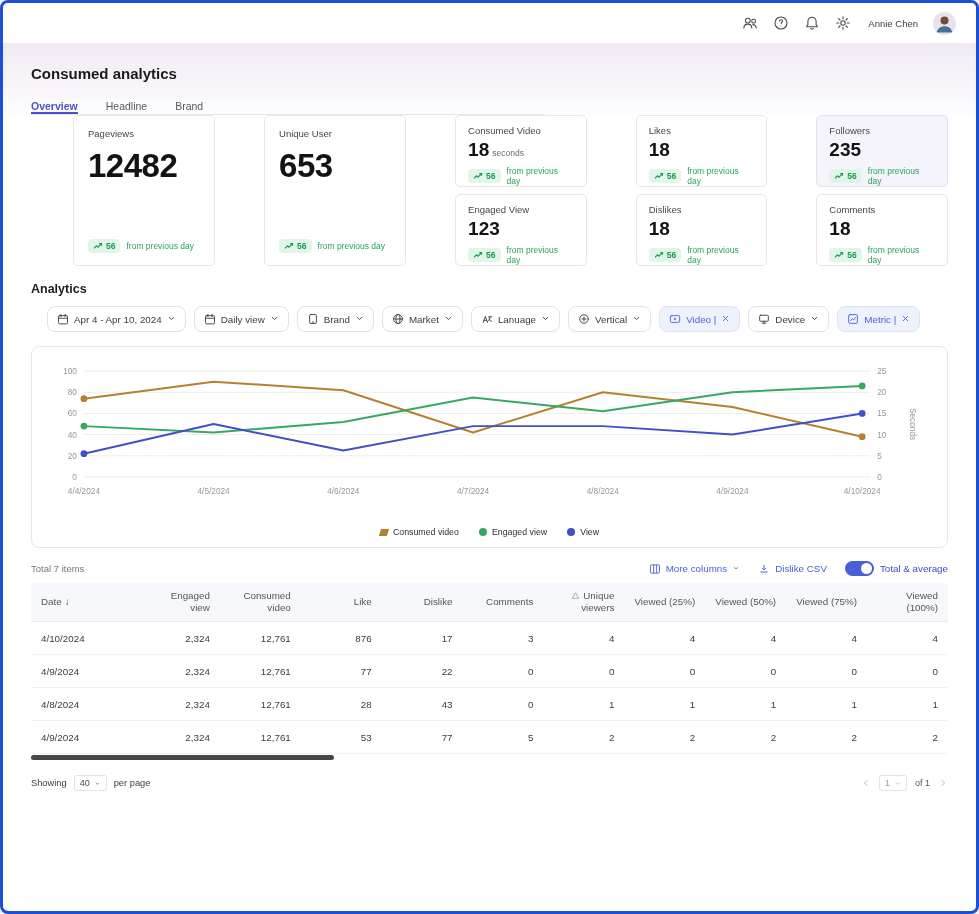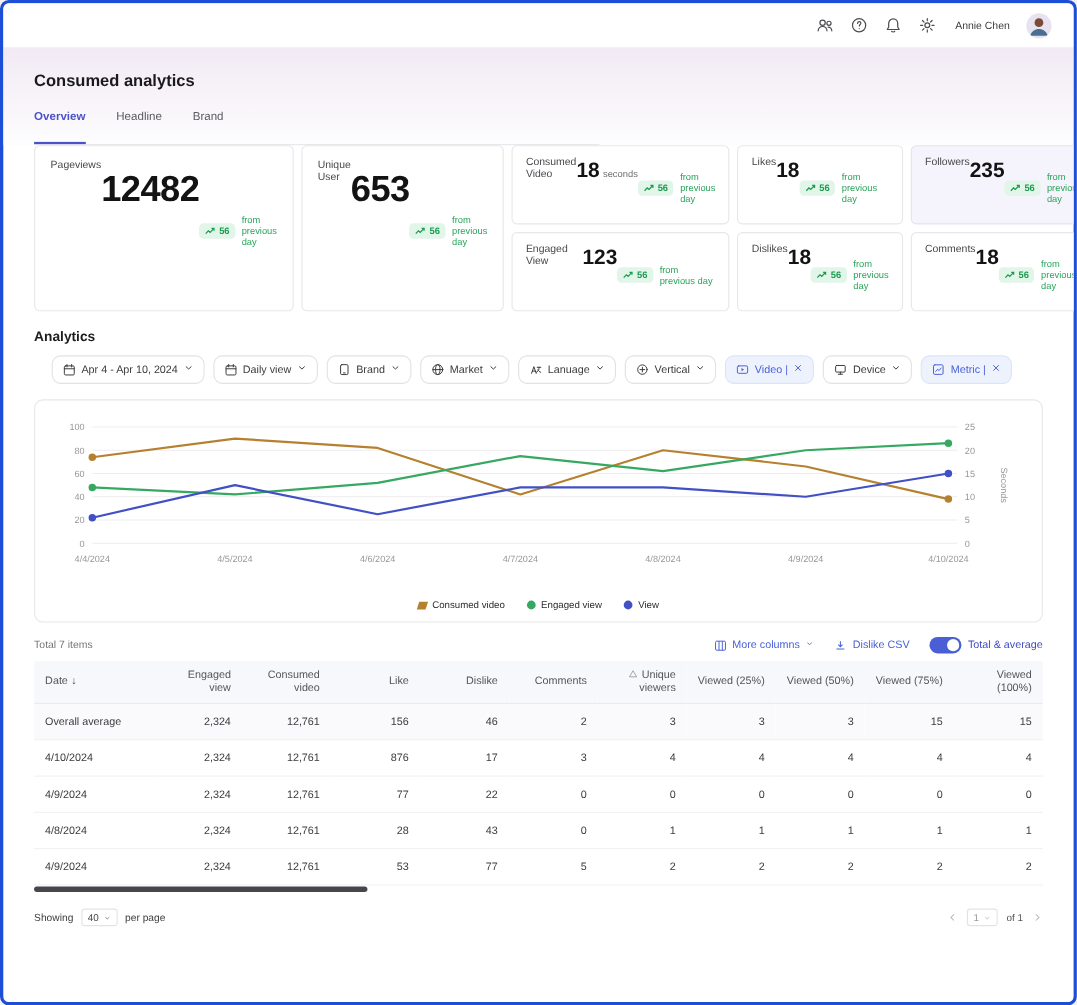--- a/index.html
+++ b/index.html
@@ -9,29 +9,29 @@
   
   .topbar{height:40px;display:flex;align-items:center;justify-content:flex-end;gap:15px;padding:0 20px;background:#fff;}
   .tb-icon{width:16px;height:16px;color:#4c4c50;display:flex;cursor:pointer;}
   .tb-icon svg{width:16px;height:16px;}
   .tb-name{font-size:9.5px;color:#3c3c40;margin-left:2px;}
   .avatar{width:23px;height:23px;border-radius:50%;overflow:hidden;background:#e8eef6;cursor:pointer;}
   
   .hero{background:linear-gradient(180deg,#f1eaf5 0%,#f6f0f7 35%,#fdfdfe 100%);padding:22px 28px 0;}
   .page-title{font-size:15px;font-weight:700;margin:0 0 18px;color:#1a1a1c;}
   .tabs{display:flex;gap:28px;border-bottom:1px solid #e6e6ea;width:56%;}
-  .tab{font-size:10.5px;color:#5a5a5e;padding-bottom:17px;cursor:pointer;}
+  .tab{font-size:10.5px;color:#5a5a5e;padding-bottom:0;cursor:pointer;}
   .tab.active{color:#4a52c8;font-weight:700;border-bottom:2.5px solid #4a52c8;}
   .content{padding:0 28px;}
   .section-head{display:flex;justify-content:space-between;align-items:flex-end;margin:16px 0 12px;}
   .h2{font-size:12.5px;font-weight:700;margin:0;color:#1c1c1e;}
   .updated{font-size:9px;color:#68686c;}
   
   .cards{display:grid;grid-template-columns:1.06fr 1.06fr 1fr 1fr 1fr;grid-template-rows:72px 72px;gap:7px;}
-  .card{background:#fff;border:1px solid #e7e7ea;border-radius:5px;padding:9px 12px;display:flex;flex-direction:row;box-sizing:border-box;}
+  .card{background:#fff;border:1px solid #e7e7ea;border-radius:5px;padding:9px 12px;display:flex;flex-direction:column;box-sizing:border-box;margin-left:42px;}
   .card.large{grid-row:span 2;padding:12px 14px;}
   .card.highlight{background:#f5f3fb;border-color:#e5e1f1;}
   .card-label{font-size:9.5px;color:#48484c;}
   .big-num{font-size:33px;font-weight:700;color:#131313;margin-top:8px;letter-spacing:-.5px;}
   .small-num{font-size:19px;font-weight:700;color:#131313;margin-top:3px;}
   .unit{font-size:8.5px;color:#6d6d71;font-weight:400;margin-left:3px;}
   .spacer{flex:1;}
   .badge{display:flex;align-items:center;gap:6px;margin-top:5px;}
   .pill{display:inline-flex;align-items:center;gap:3px;background:#e2f5e9;color:#189b4d;font-size:8.5px;font-weight:700;padding:2px 5px;border-radius:4px;}
   .pill svg{width:10px;height:8px;}
@@ -475,33 +475,20 @@
             <th class="ar"><span class="th-alert"><svg viewBox="0 0 16 16" fill="none" stroke="#8a8a8e" stroke-width="1.2">
                   <path d="M8 3.2 13.8 13H2.2z"></path>
                 </svg></span><span>Unique viewers</span></th>
             <th class="ar"><span>Viewed (25%)</span></th>
             <th class="ar"><span>Viewed (50%)</span></th>
             <th class="ar"><span>Viewed (75%)</span></th>
             <th class="ar"><span>Viewed (100%)</span></th>
           </tr>
         </thead>
         <tbody>
-          <tr class="shaded">
-            <td class="al">Overall average</td>
-            <td class="ar">2,324</td>
-            <td class="ar">12,761</td>
-            <td class="ar">156</td>
-            <td class="ar">46</td>
-            <td class="ar">2</td>
-            <td class="ar">3</td>
-            <td class="ar">3</td>
-            <td class="ar">3</td>
-            <td class="ar">15</td>
-            <td class="ar">15</td>
-          </tr>
           <tr>
             <td class="al">4/10/2024</td>
             <td class="ar">2,324</td>
             <td class="ar">12,761</td>
             <td class="ar">876</td>
             <td class="ar">17</td>
             <td class="ar">3</td>
             <td class="ar">4</td>
             <td class="ar">4</td>
             <td class="ar">4</td>

